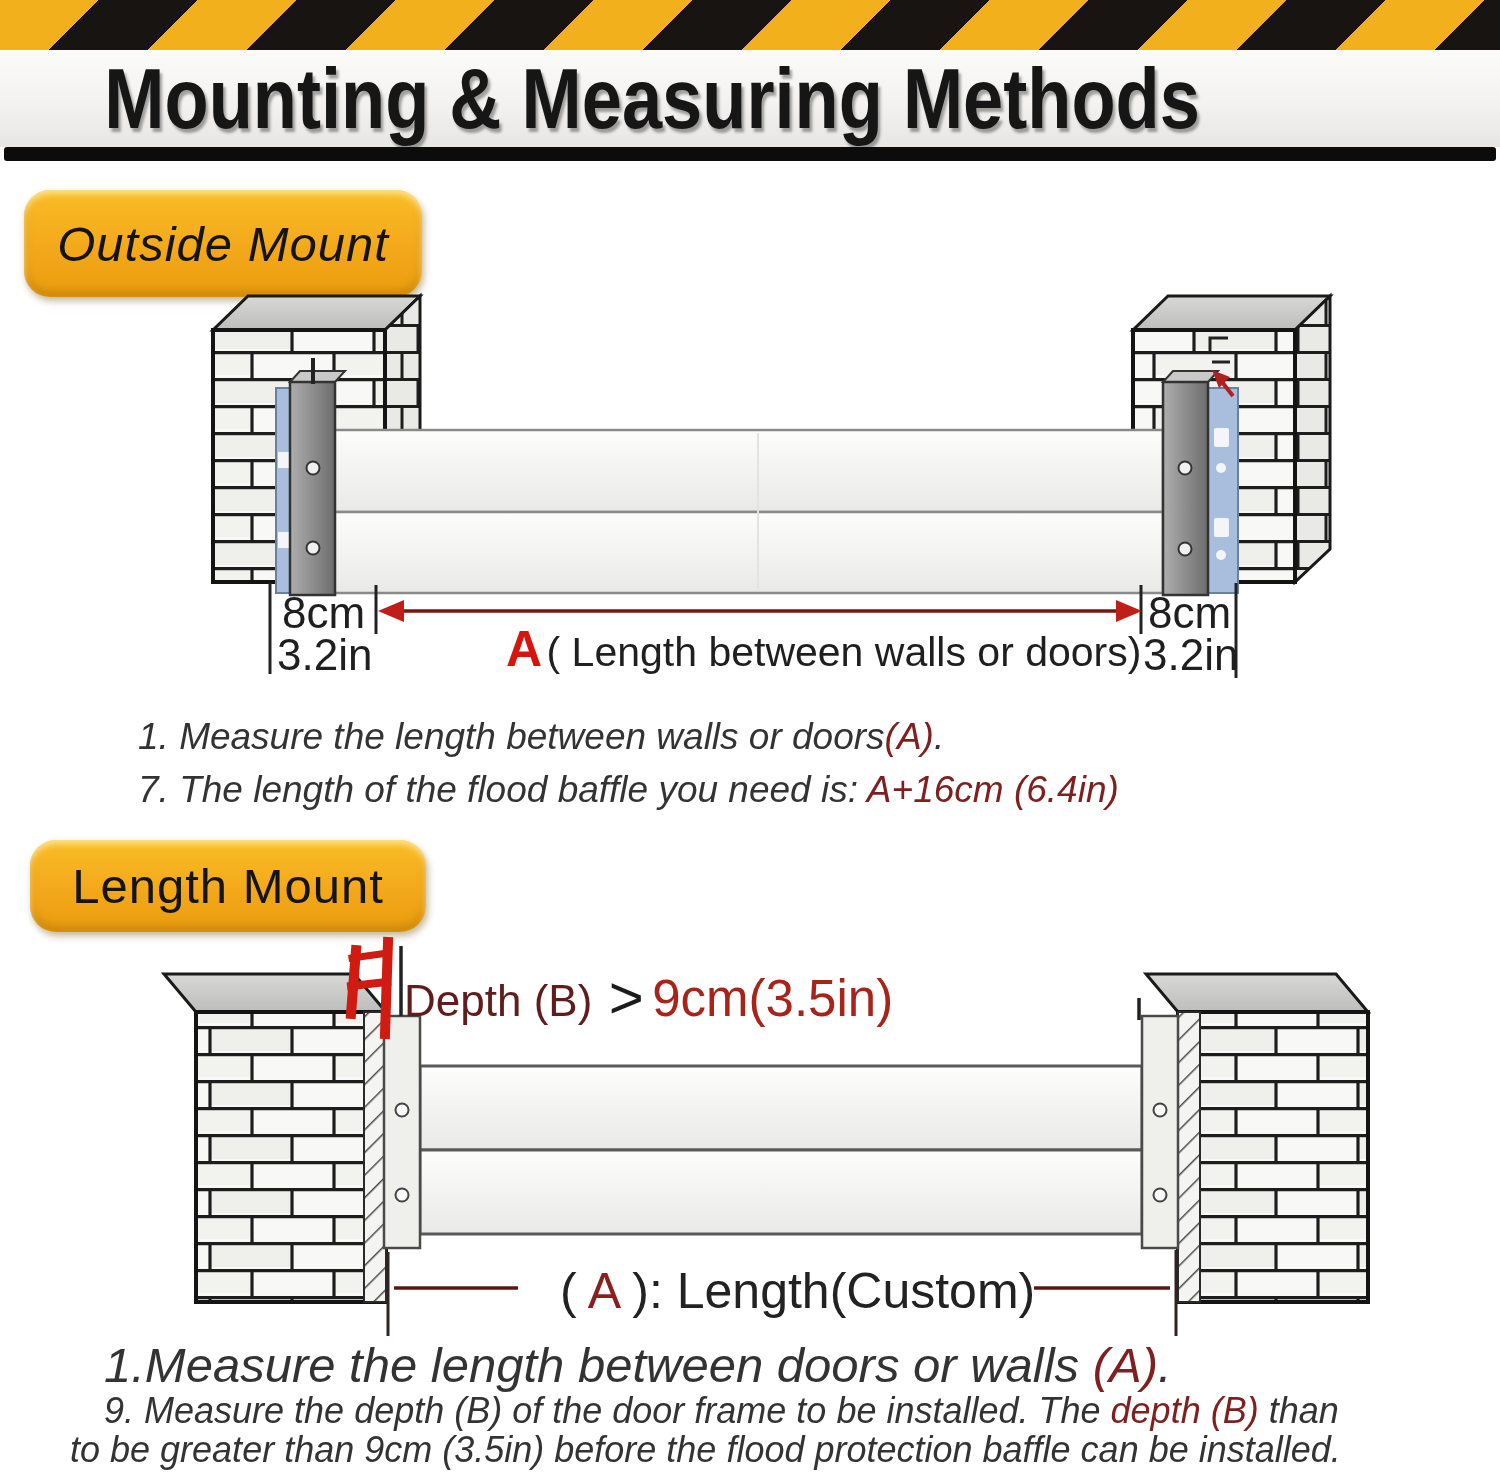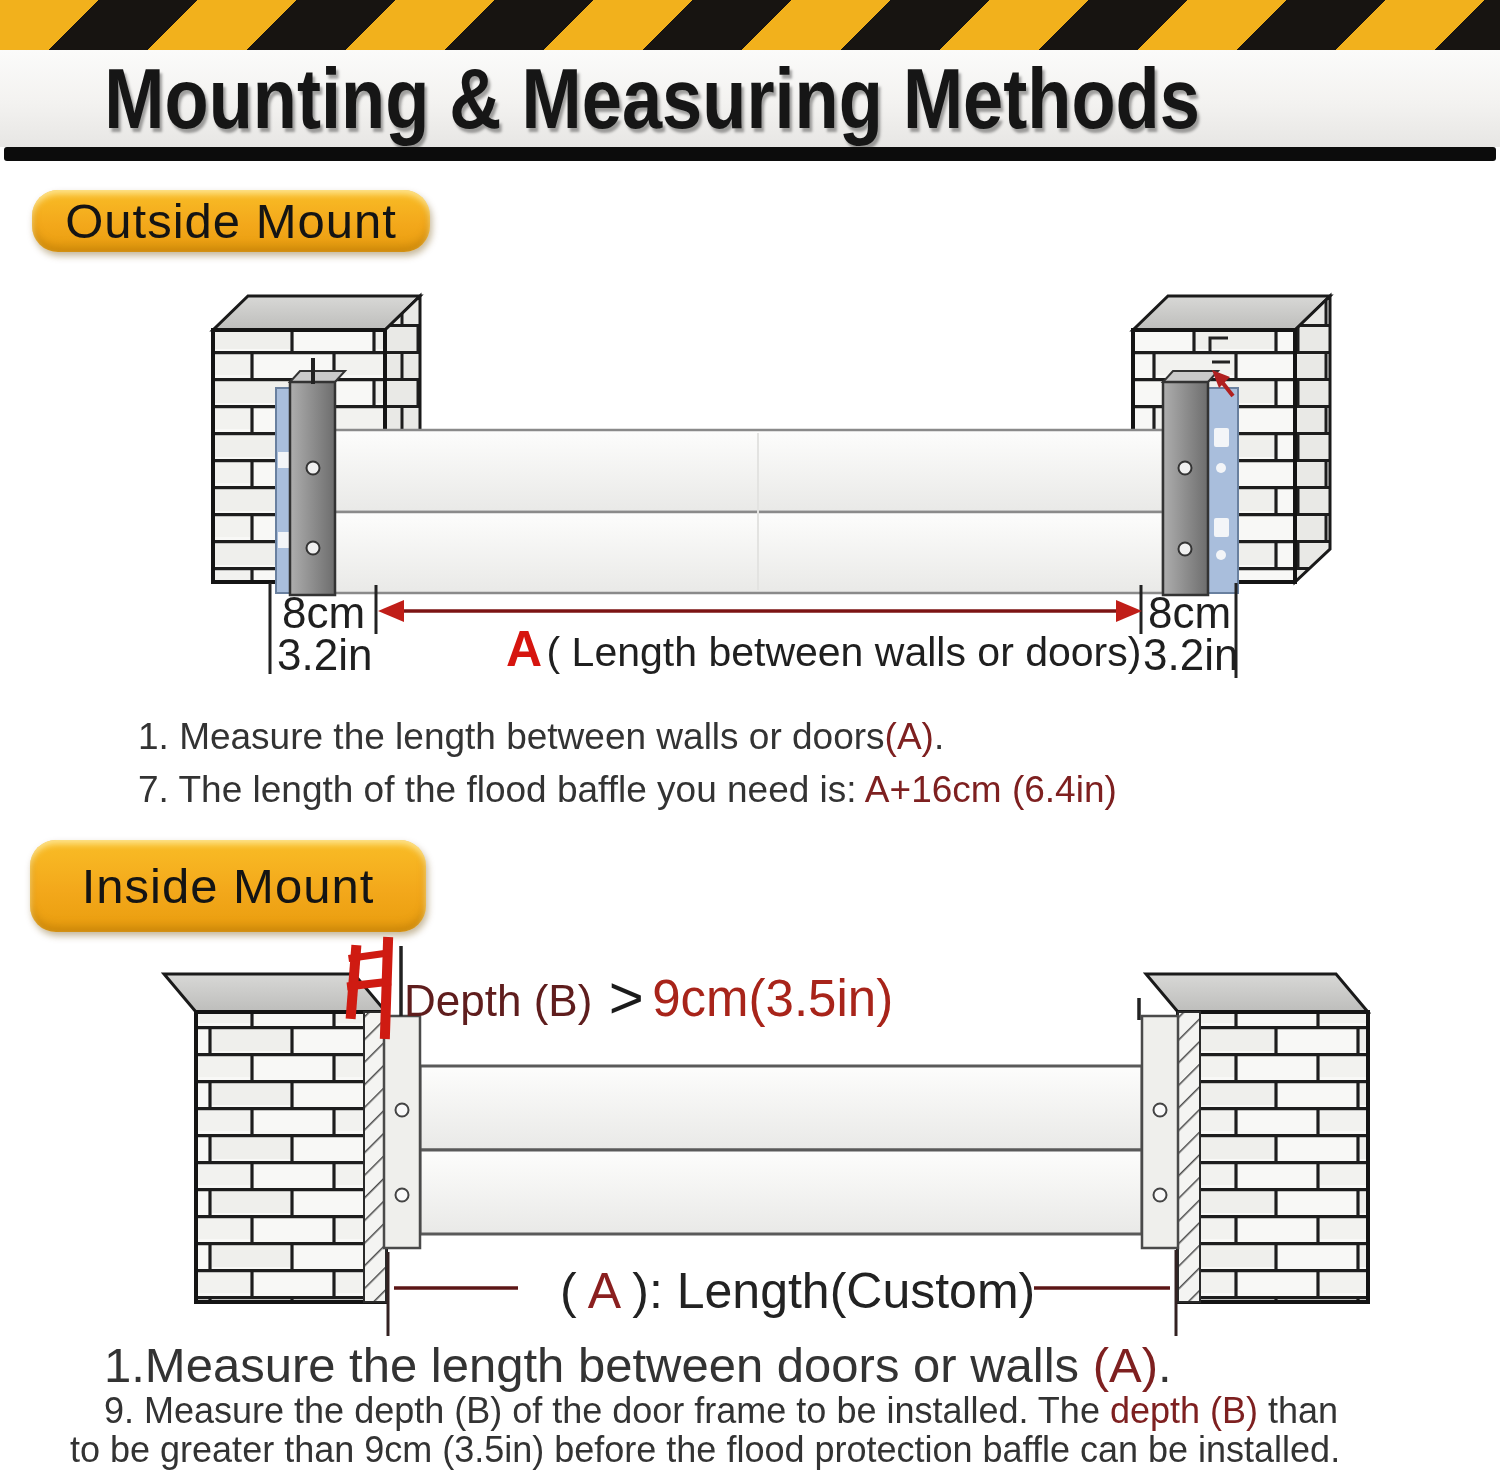--- a/index.html
+++ b/index.html
@@ -25,28 +25,28 @@
   }
   .black-bar { position:absolute; top:147px; left:4px; right:4px; height:14px; background:#0c0c0c; border-radius:3px; }
 
   
   .badge {
     position:absolute; display:flex; align-items:center; justify-content:center;
     background:linear-gradient(180deg,#f9bd26 0%,#f3a81b 55%,#e99d0e 100%);
     border-radius:26px; color:#141414; font-size:49px; font-weight:500; letter-spacing:1px;
     box-shadow:2px 4px 7px rgba(110,75,0,.40), inset 0 4px 6px rgba(255,235,160,.85), inset 0 -6px 8px rgba(150,95,0,.35);
   }
-  .badge-outside { left:32px; top:190px; width:398px; height:62px; }
+  .badge-outside { left:24px; top:190px; width:398px; height:107px;font-style:italic; }
   .badge-inside  { left:30px; top:840px; width:396px; height:92px; }
 
   .diagram { position:absolute; left:0; }
   svg text { font-family:"Liberation Sans", sans-serif; }
 
   
-  .step { position:absolute; margin:0; font-size:37px; color:#333333; white-space:nowrap; }
+  .step { position:absolute; margin:0; font-size:37px; color:#333333; white-space:nowrap;font-style:italic; }
   .accent { color:#7e2020; }
   .step-o1 { left:138px; top:716px; }
   .step-o2 { left:138px; top:769px; }
   .step-i1 { left:104px; top:1337px; font-size:49px; }
   .step-i2a { left:104px; top:1390px; font-size:36px; }
   .step-i2b { left:70px;  top:1429px; font-size:36px; }
 </style>
 </head>
 <body>
 
@@ -161,21 +161,21 @@
         <tspan font-size="50" font-weight="bold" fill="#d6150f">A</tspan>
         <tspan font-size="41" fill="#1f1f1f">( Length between walls or doors)</tspan>
       </text>
     </g>
   </svg>
 
   <p class="step step-o1"><span>1. Measure the length between walls or doors</span><span class="accent">(A)</span><span>.</span></p>
   <p class="step step-o2"><span>7. The length of the flood baffle you need is: </span><span class="accent">A+16cm (6.4in)</span><span></span></p>
 
   <div class="badge badge-inside">
-    <span>Inside Mount</span>
+    <span>Length Mount</span>
   </div>
 
   <svg class="diagram" style="top:930px" width="1500" height="410" viewBox="0 930 1500 410">
     <defs>
       <pattern id="b2-brick" width="164" height="54" patternUnits="userSpaceOnUse">
         <rect width="164" height="54" fill="#f8f8f6"></rect>
         <rect x="48" y="4" width="78" height="21" fill="#efefec"></rect>
         <rect x="8" y="31" width="78" height="20" fill="#f2f2ef"></rect>
         <g stroke="#1d1d1d" stroke-width="3.2">
           <line x1="0" y1="1.6" x2="164" y2="1.6"></line>

